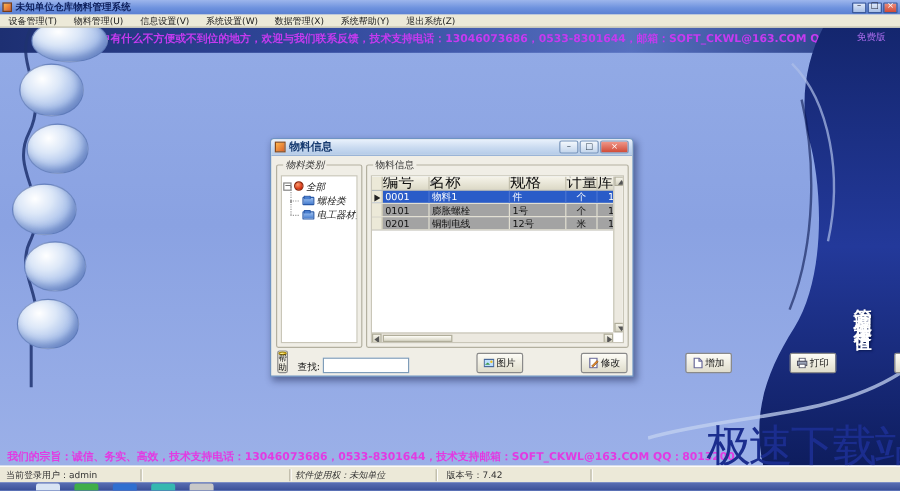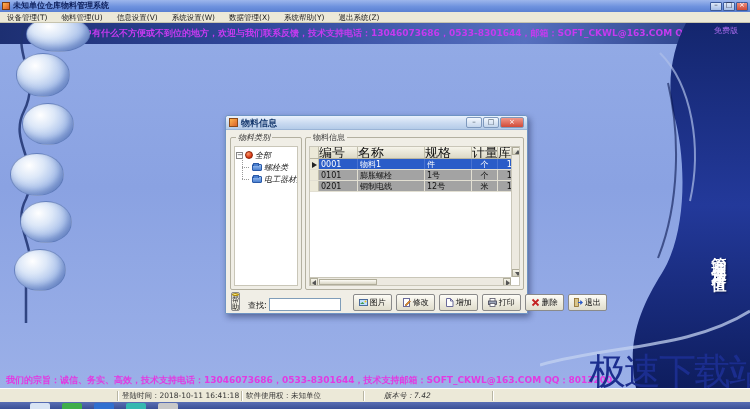--- a/index.html
+++ b/index.html
@@ -170,33 +170,33 @@
     background:linear-gradient(180deg,#fdfcf6,#e4e1d2); display:flex; flex-direction:column;
     align-items:center; justify-content:center; gap:0; cursor:pointer;}
   .helpbtn .lbl{ font-size:7px; line-height:7px; color:#111;}
   .bulb{ width:7px; height:7px; border-radius:50%; background:radial-gradient(circle at 35% 30%,#fff6a8,#f0c020 75%); border:1px solid #a88a10;}
   .findlbl{ font-size:8px; color:#111; margin-left:8px; white-space:nowrap;}
   .findbox{ width:72px; height:13px; margin-left:2px; border:1px solid #7f9db9; background:#fff;
     font-size:8px; padding:0 2px; font-family:inherit;}
   .tbtns{ display:flex; gap:4px; margin-left:12px;}
   .tbtn{ height:17px; padding:0 5px; border:1px solid #8a8a8a; border-radius:2px;
     background:linear-gradient(180deg,#fdfcf6,#e0ddcc); display:flex; align-items:center; gap:2px;
-    font-size:8px; color:#111; cursor:pointer; white-space:nowrap; font-family:inherit;}
+    font-size:8px; color:#111; cursor:pointer; white-space:nowrap; font-family:inherit;margin-left:44px;}
   .mini{ width:9px; height:9px; display:inline-block; position:relative; flex:0 0 auto;}
 
   
   .statusbar{
     position:absolute; left:0; top:388px; width:750px; height:14px; z-index:30;
     background:#ece9d8; border-top:1px solid #fff; font-size:7.5px; color:#333;
   }
   .stat{ position:absolute; top:0; line-height:14px; white-space:nowrap; overflow:hidden;}
   .s0{ left:5px; width:110px;}
   .s1{ left:122px; width:118px;}
-  .s2{ left:246px; width:115px;}
-  .s3{ left:384px; width:120px;font-style:italic;}
+  .s2{ left:246px; width:115px;font-style:italic;}
+  .s3{ left:372px; width:120px;}
   .sdiv{ position:absolute; top:2px; height:10px; width:1px; background:#b8b5a2;
     box-shadow:1px 0 0 #fff;}
   .d0{ left:117px;} .d1{ left:241px;} .d2{ left:363px;} .d3{ left:492px;}
 
   .taskbar{ position:absolute; left:0; top:402px; width:750px; height:7px; z-index:30;
     background:linear-gradient(180deg,#5a6fb4,#3a4f96); overflow:hidden;}
   .tk{ position:absolute; top:1px; height:6px; width:20px; border-radius:2px 2px 0 0;}
   .tk1{ left:30px;  background:#d8e4f4;}
   .tk2{ left:62px;  background:#3fae49;}
   .tk3{ left:94px;  background:#2f6fd0;}
@@ -415,21 +415,21 @@
             <span>退出</span>
           </button>
         </span>
       </div>
 
     </div>
   </div>
 </div>
 
 <div class="statusbar">
-  <span class="stat s1">登陆时间：2018-10-11 16:41:18</span>
+  <span class="stat s0">当前登录用户：admin</span>
   <span class="stat s2">软件使用权：未知单位</span>
   <span class="stat s3">版本号：7.42</span>
   <span class="sdiv d0"></span>
   <span class="sdiv d1"></span>
   <span class="sdiv d2"></span>
   <span class="sdiv d3"></span>
 </div>
 
 <div class="taskbar">
   <span class="tk tk1"></span>

